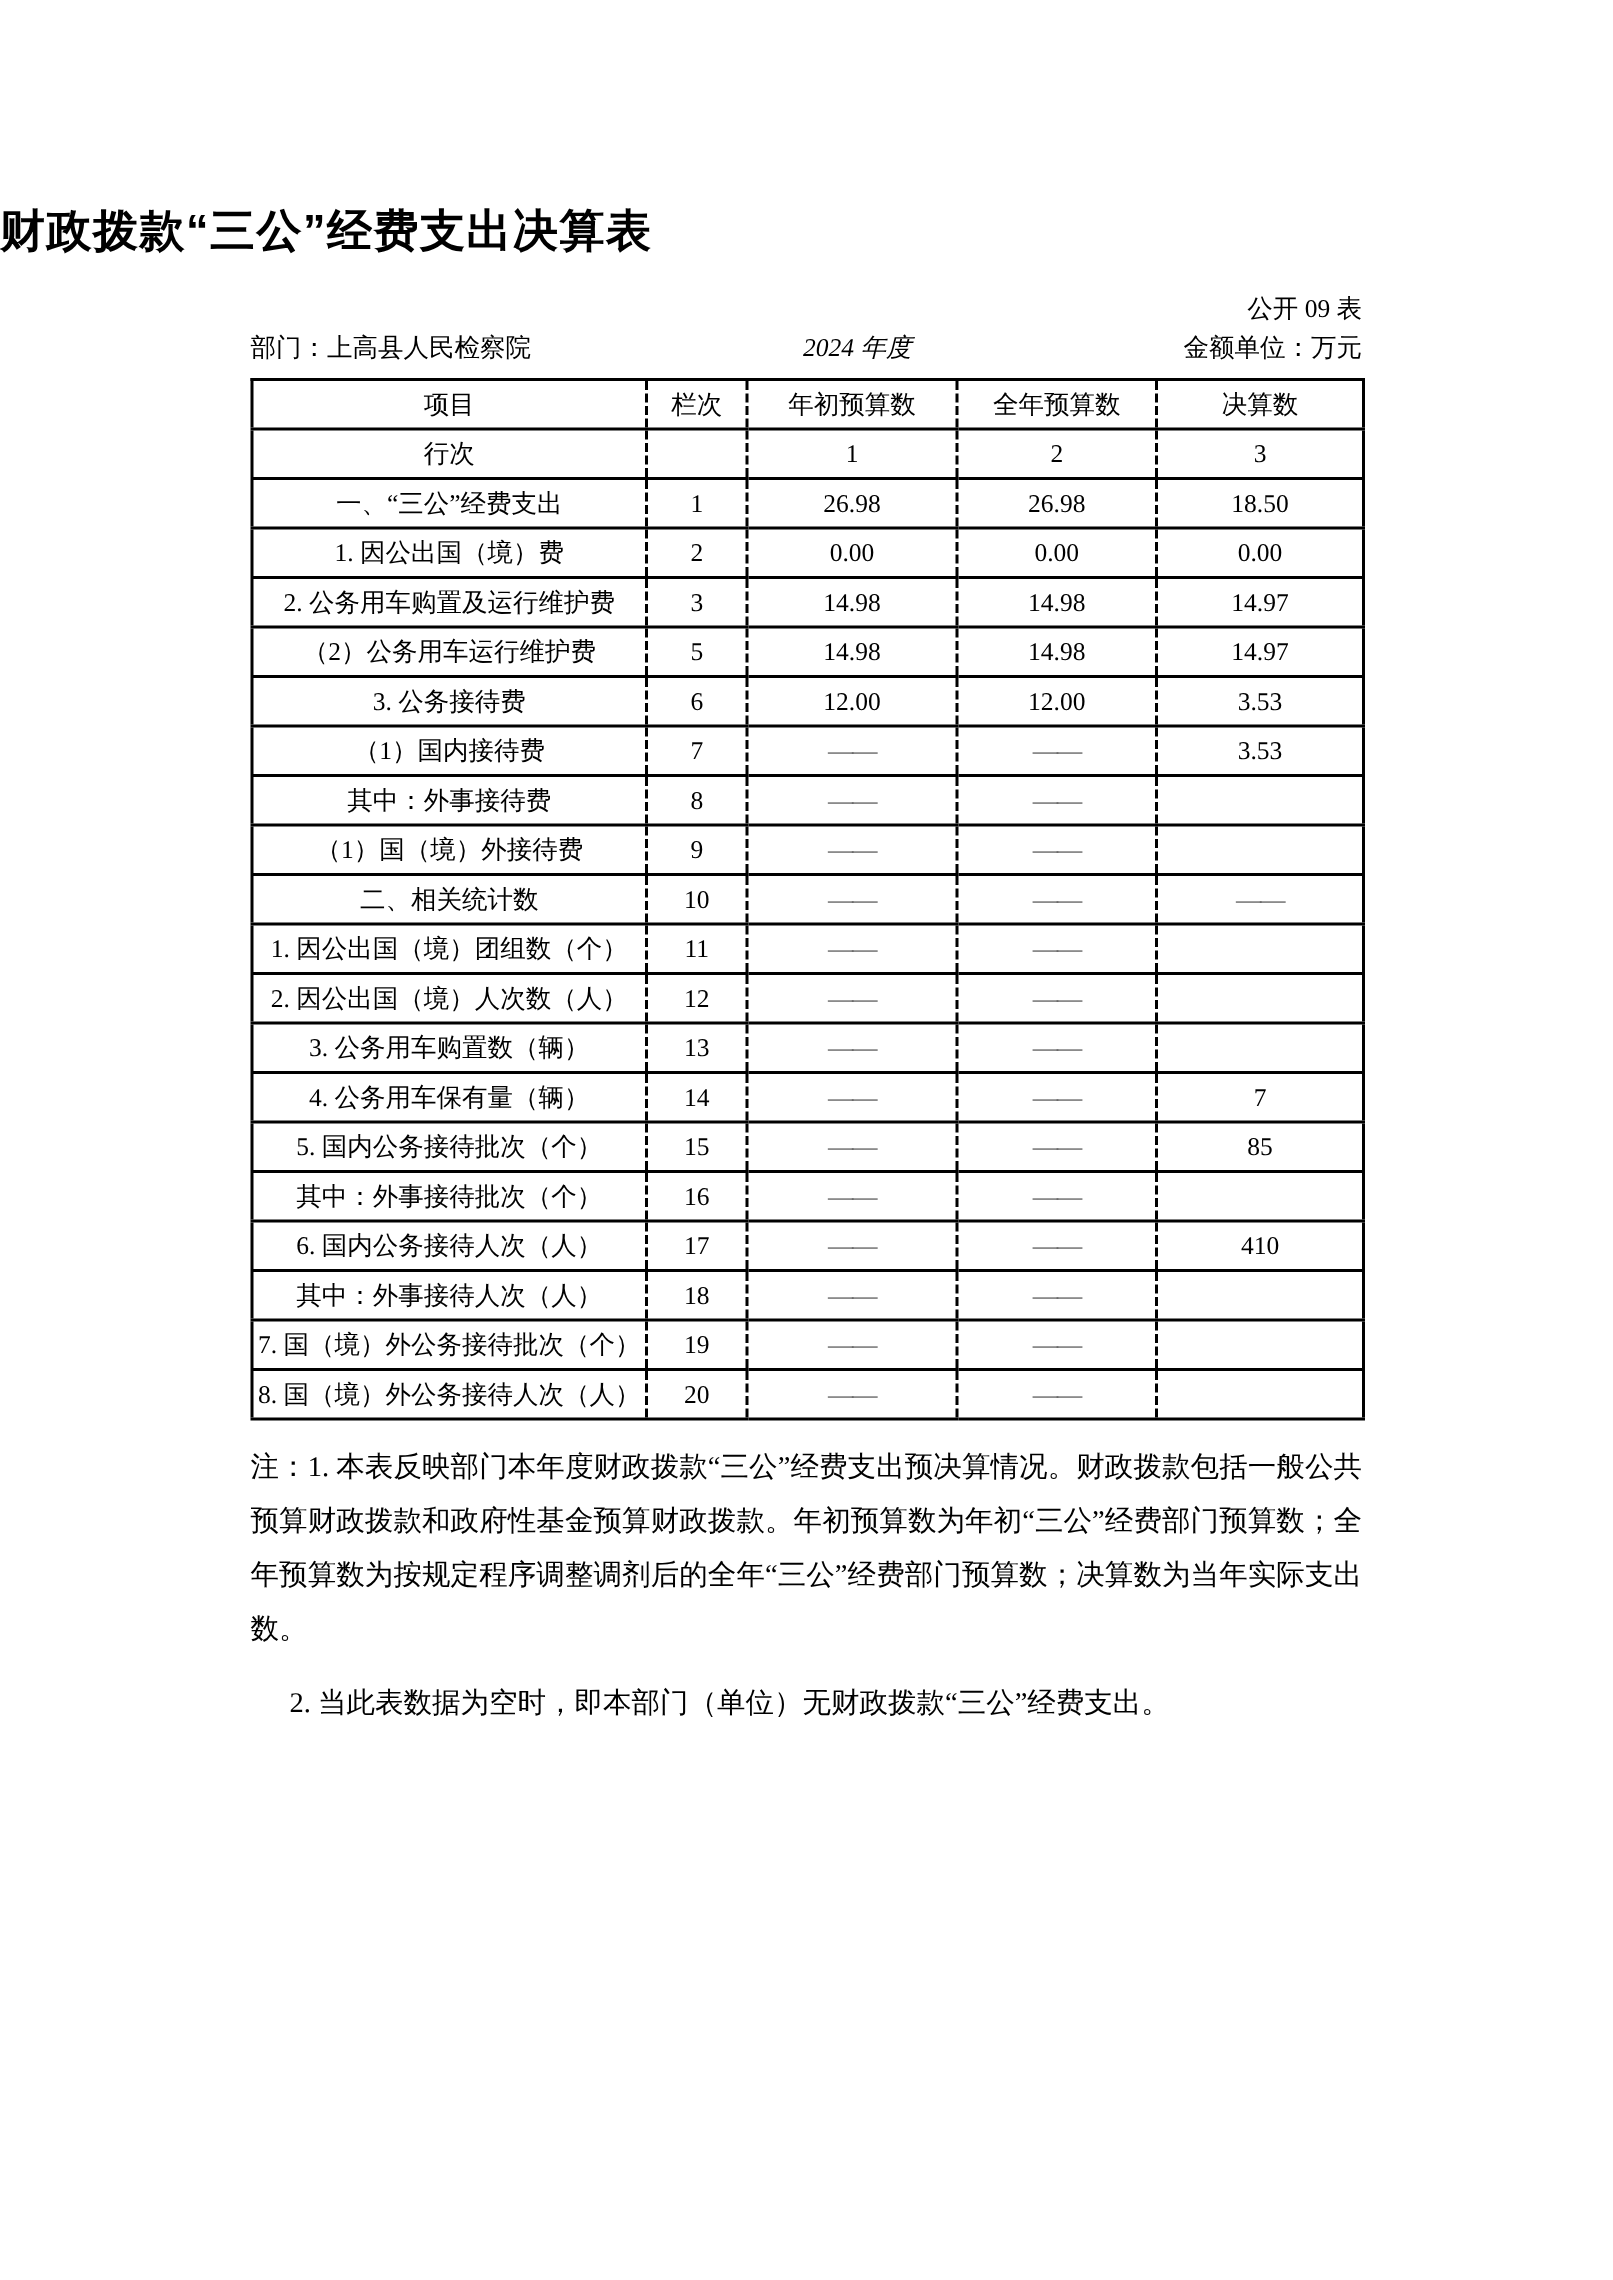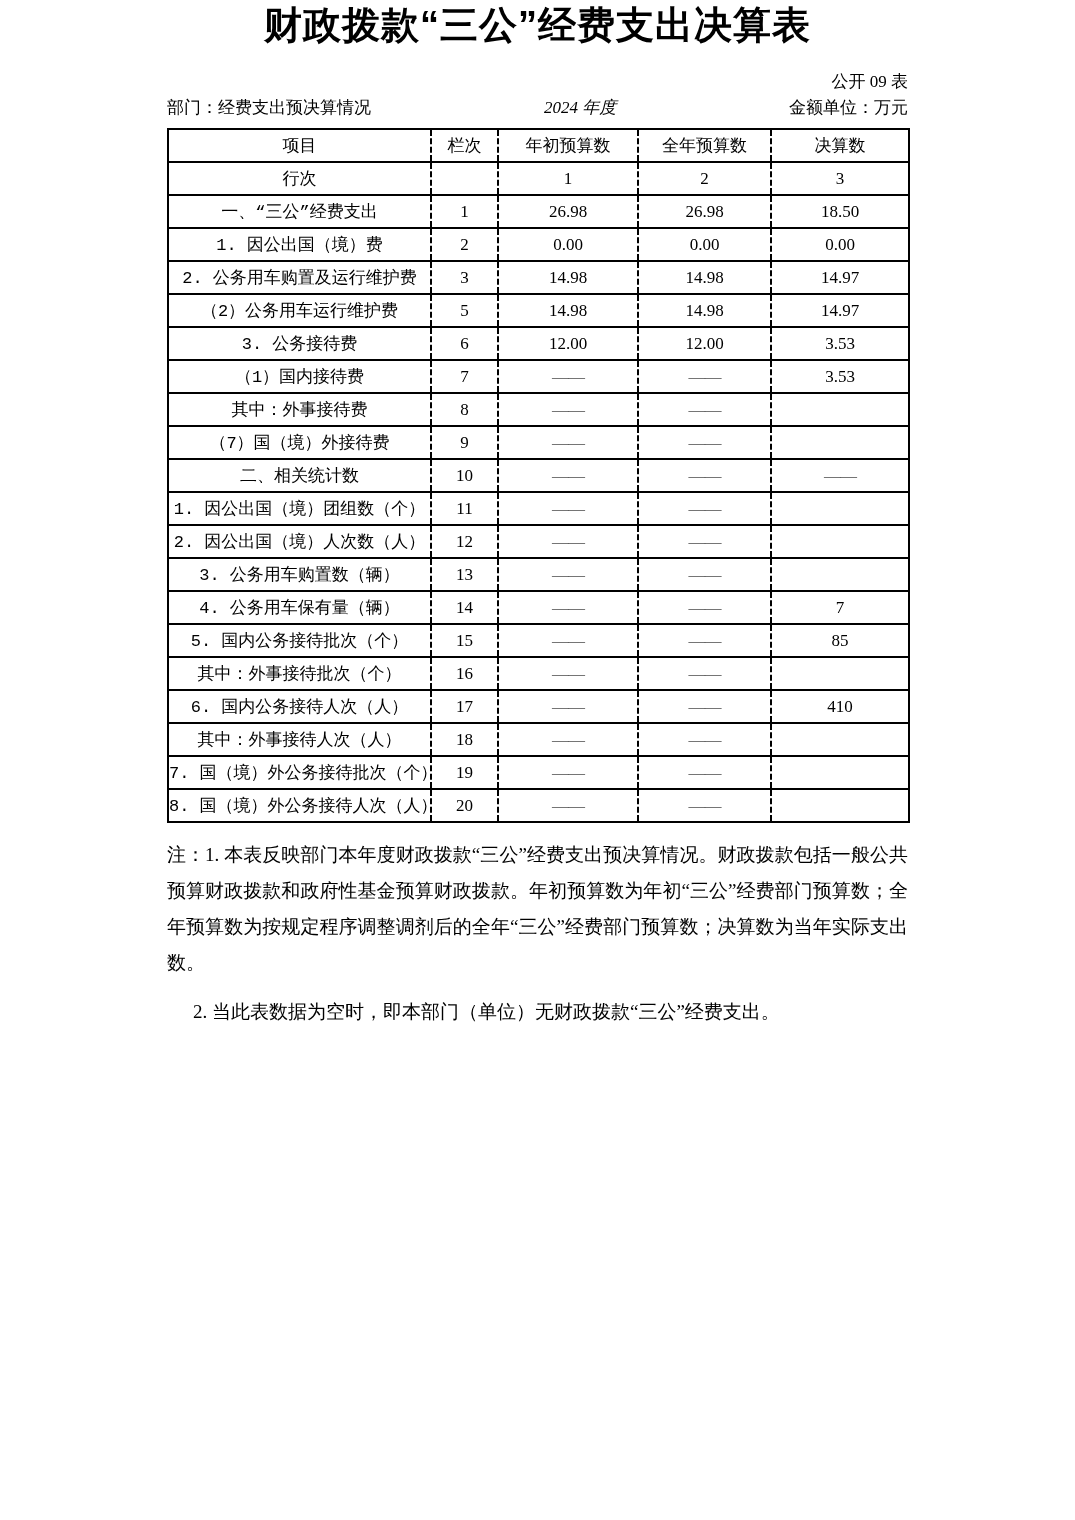--- a/index.html
+++ b/index.html
@@ -6,24 +6,24 @@
   html, body { background: #ffffff; }
   body {
     width: 1075px; height: 1520px;
     position: relative;
     overflow: hidden;
     font-family: "Liberation Serif", "DejaVu Serif", serif;
     color: #000;
   }
   .page { position: relative; width: 1075px; height: 1520px; }
   .title {
-    text-align: center;
+    margin-top: 134px;
     font-family: "Liberation Sans", "DejaVu Sans", sans-serif;
     font-weight: bold;
-    font-size: 38px;
+    font-size: 30px;
     letter-spacing: 1px;
   }
   .sheet { width: 741px; margin: 0 auto; }
   .form-code {
     margin-top: 20px;
     text-align: right;
     font-size: 17px;
     line-height: 22px;
   }
   .meta {
@@ -49,21 +49,21 @@
     border-bottom: 2px solid #000;
     vertical-align: middle;
     overflow: hidden;
     white-space: nowrap;
     text-align: center;
     padding: 0;
   }
   .budget-table th + th, .budget-table td + td {
     border-left: 2px dashed #000;
   }
-  .c-label { text-align: left; font-family: Liberation Mono, monospace; }
+  .c-label { text-align: left; }
   .indent-0 { padding-left: 9px; }
   .indent-1 { padding-left: 38px; }
   .indent-2 { padding-left: 76px; }
   .c-line { text-align: center; }
   .c-num { text-align: right; padding-right: 6px; }
   .c-dash { text-align: center; color: #5d5d5d; letter-spacing: -1px; }
   .notes {
     margin-top: 14px;
     font-size: 19px;
     line-height: 36px;
@@ -76,21 +76,21 @@
 
 <div class="page">
 
   <h1 class="title">财政拨款“三公”经费支出决算表</h1>
 
   <div class="sheet">
 
     <div class="form-code">公开 09 表</div>
 
     <div class="meta">
-      <span class="meta-left">部门：经费支出预决算情况</span>
+      <span class="meta-left">部门：上高县人民检察院</span>
       <span class="meta-center">2024 年度</span>
       <span class="meta-right">金额单位：万元</span>
     </div>
 
     <table class="budget-table">
       <colgroup>
         <col style="width:263px">
         <col style="width:67px">
         <col style="width:140px">
         <col style="width:133px">
@@ -156,21 +156,21 @@
             <td class="c-num">3.53</td>
           </tr>
           <tr>
             <td class="c-label indent-2">其中：外事接待费</td>
             <td class="c-line">8</td>
             <td class="c-dash">——</td>
             <td class="c-dash">——</td>
             <td class="c-num"></td>
           </tr>
           <tr>
-            <td class="c-label indent-1">（7）国（境）外接待费</td>
+            <td class="c-label indent-1">（1）国（境）外接待费</td>
             <td class="c-line">9</td>
             <td class="c-dash">——</td>
             <td class="c-dash">——</td>
             <td class="c-num"></td>
           </tr>
           <tr>
             <td class="c-label indent-0">二、相关统计数</td>
             <td class="c-line">10</td>
             <td class="c-dash">——</td>
             <td class="c-dash">——</td>

